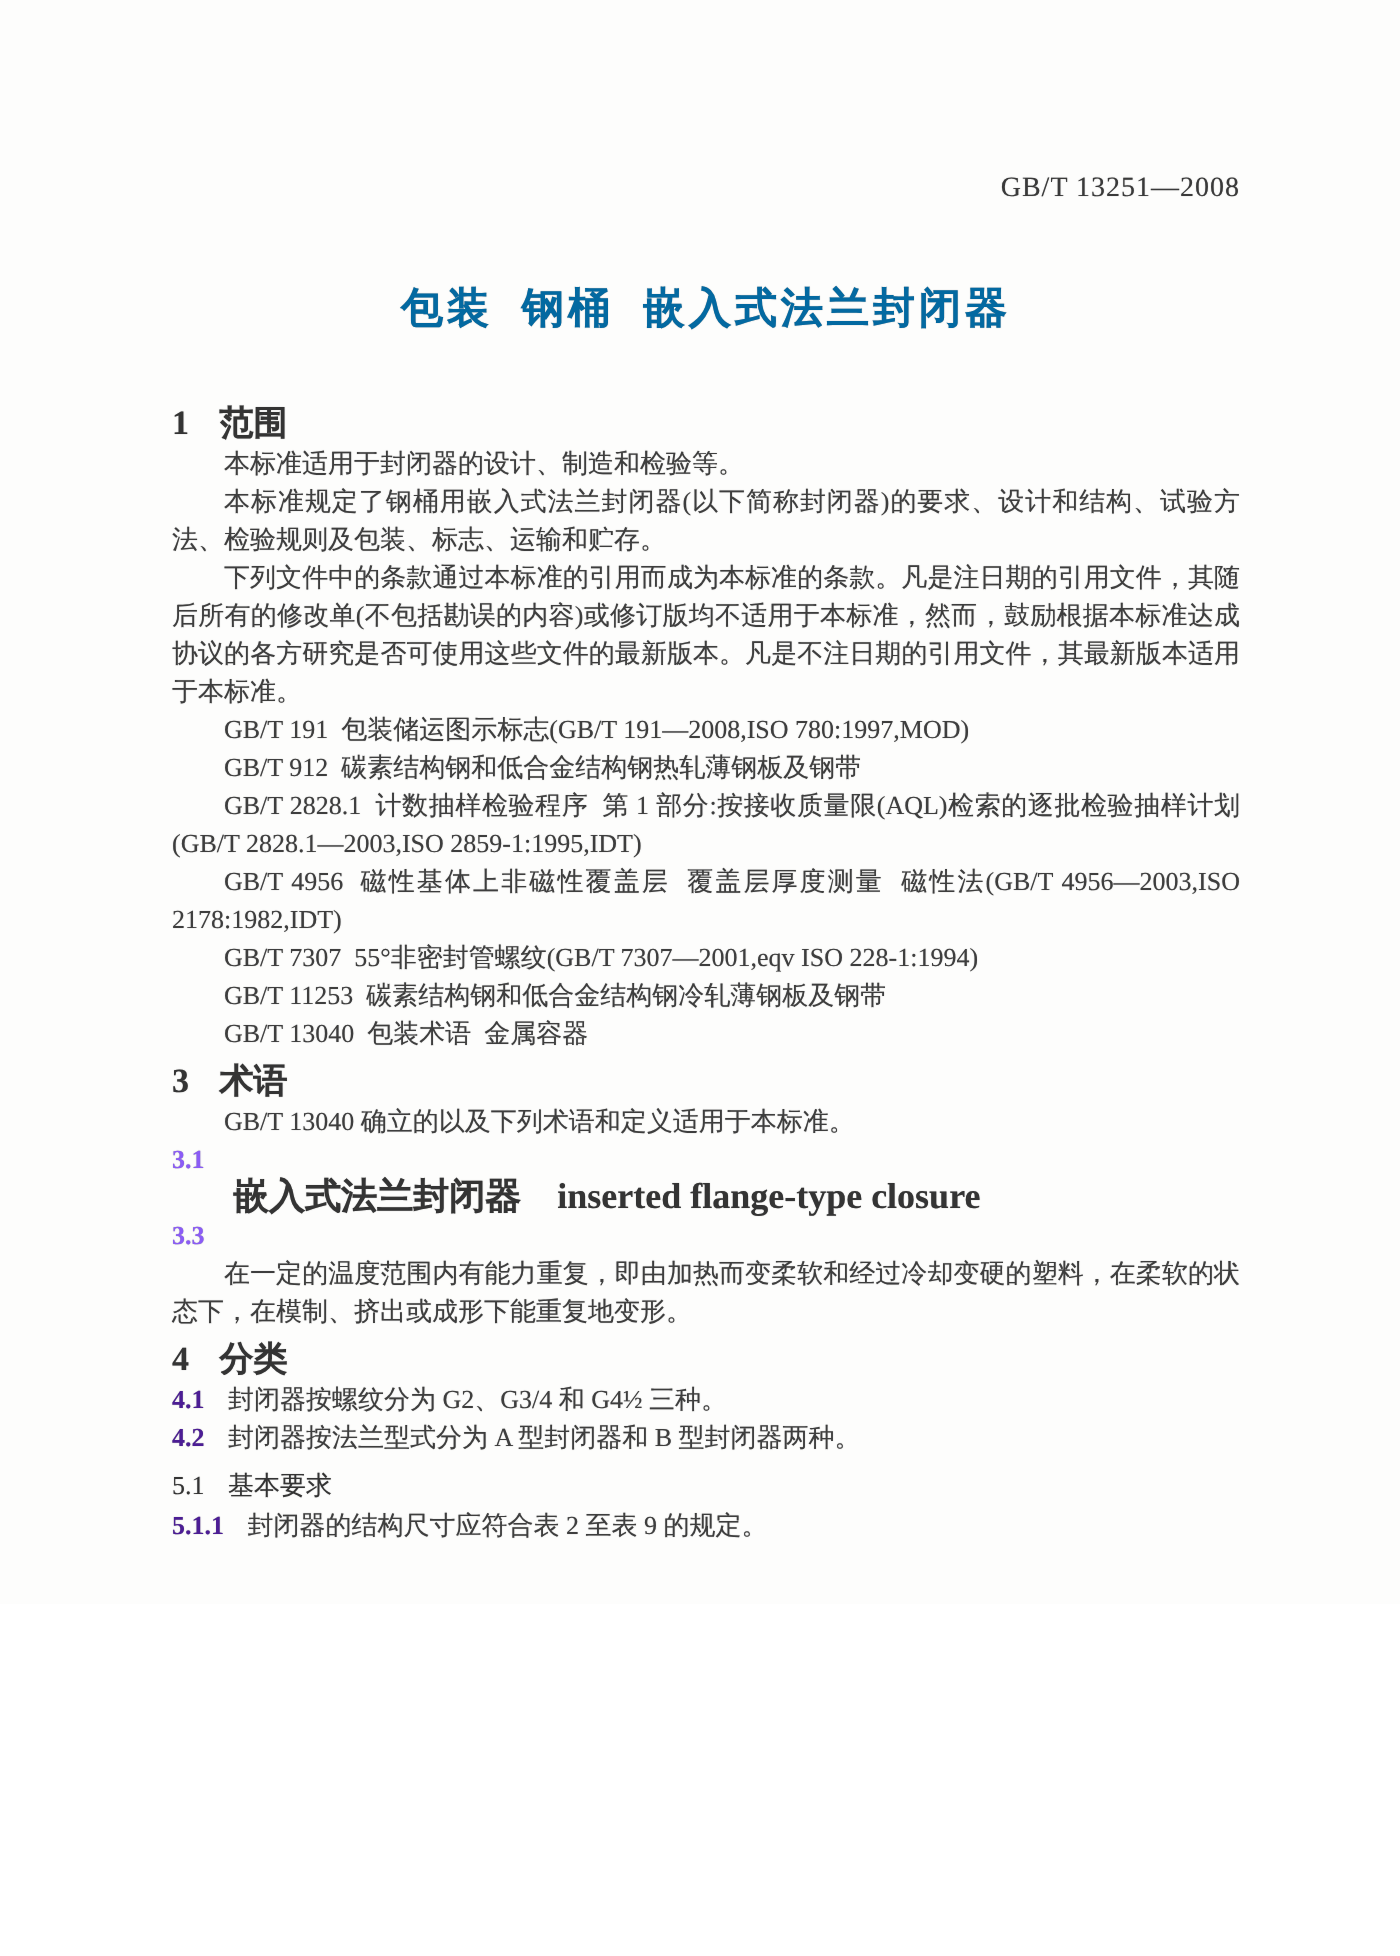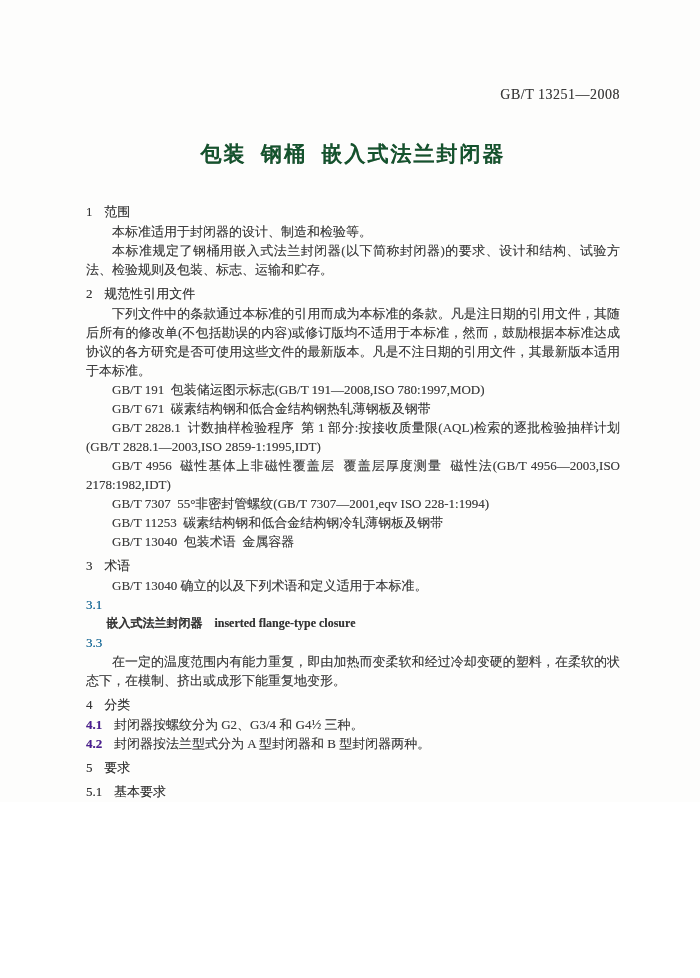--- a/index.html
+++ b/index.html
@@ -26,53 +26,53 @@
     line-height: 18px;
     color: #3a3a3a;
     letter-spacing: 0.5px;
   }
   .doc-title {
     margin: 36px 0 34px 0;
     text-align: center;
     font-size: 21px;
     line-height: 28px;
     font-weight: bold;
-    color: #14532d;
+    color: #0369a1;
     letter-spacing: 2px;
     white-space: pre-wrap;
   }
   .sec-h {
     margin: 5px 0 1px 0;
-    font-size: 13px;
+    font-size: 17px;
     line-height: 19px;
-    font-weight: normal;
+    font-weight: bold;
     color: #343434;
   }
   .sec-h .sec-num { margin-right: 0.9em; }
   p {
     margin: 0;
     font-size: 13px;
     line-height: 19px;
     text-align: justify;
   }
   p.indent { text-indent: 2em; }
   p.ref {
     text-indent: 2em;
     white-space: pre-wrap;
   }
   .term-num {
     margin: 0;
     font-size: 13px;
     line-height: 19px;
-    font-weight: normal;
-    color: #0369a1;
+    font-weight: bold;
+    color: #8b5cf6;
   }
   .term-name {
     margin: 0 0 0 1.7em;
-    font-size: 12px;
+    font-size: 18px;
     line-height: 19px;
     font-weight: bold;
     color: #343434;
   }
   .term-name .term-en { margin-left: 1em; }
   .clause {
     margin: 0;
     font-size: 13px;
     line-height: 19px;
     text-align: justify;
@@ -110,26 +110,23 @@
 
     <section>
       <h2 class="sec-h">
         <span class="sec-num">1</span><span>范围</span>
       </h2>
       <p class="indent">本标准适用于封闭器的设计、制造和检验等。</p>
       <p class="indent">本标准规定了钢桶用嵌入式法兰封闭器(以下简称封闭器)的要求、设计和结构、试验方法、检验规则及包装、标志、运输和贮存。</p>
     </section>
 
     <section>
-      <h2 class="sec-h">
-        <span class="sec-num">2</span><span>规范性引用文件</span>
-      </h2>
       <p class="indent">下列文件中的条款通过本标准的引用而成为本标准的条款。凡是注日期的引用文件，其随后所有的修改单(不包括勘误的内容)或修订版均不适用于本标准，然而，鼓励根据本标准达成协议的各方研究是否可使用这些文件的最新版本。凡是不注日期的引用文件，其最新版本适用于本标准。</p>
       <p class="ref">GB/T 191  包装储运图示标志(GB/T 191—2008,ISO 780:1997,MOD)</p>
-      <p class="ref">GB/T 671  碳素结构钢和低合金结构钢热轧薄钢板及钢带</p>
+      <p class="ref">GB/T 912  碳素结构钢和低合金结构钢热轧薄钢板及钢带</p>
       <p class="ref">GB/T 2828.1  计数抽样检验程序  第 1 部分:按接收质量限(AQL)检索的逐批检验抽样计划(GB/T 2828.1—2003,ISO 2859-1:1995,IDT)</p>
       <p class="ref">GB/T 4956  磁性基体上非磁性覆盖层  覆盖层厚度测量  磁性法(GB/T 4956—2003,ISO 2178:1982,IDT)</p>
       <p class="ref">GB/T 7307  55°非密封管螺纹(GB/T 7307—2001,eqv ISO 228-1:1994)</p>
       <p class="ref">GB/T 11253  碳素结构钢和低合金结构钢冷轧薄钢板及钢带</p>
       <p class="ref">GB/T 13040  包装术语  金属容器</p>
     </section>
 
     <section>
       <h2 class="sec-h">
         <span class="sec-num">3</span><span>术语</span>
@@ -156,23 +153,20 @@
       </h2>
       <p class="clause">
         <span class="clause-num">4.1</span><span>封闭器按螺纹分为 G2、G3/4 和 G4½ 三种。</span>
       </p>
       <p class="clause">
         <span class="clause-num">4.2</span><span>封闭器按法兰型式分为 A 型封闭器和 B 型封闭器两种。</span>
       </p>
     </section>
 
     <section>
-      <h2 class="sec-h">
-        <span class="sec-num">5</span><span>要求</span>
-      </h2>
       <h3 class="sub-h">
         <span class="sec-num">5.1</span><span>基本要求</span>
       </h3>
       <p class="clause">
         <span class="clause-num">5.1.1</span><span>封闭器的结构尺寸应符合表 2 至表 9 的规定。</span>
       </p>
     </section>
 
   </div>
 

